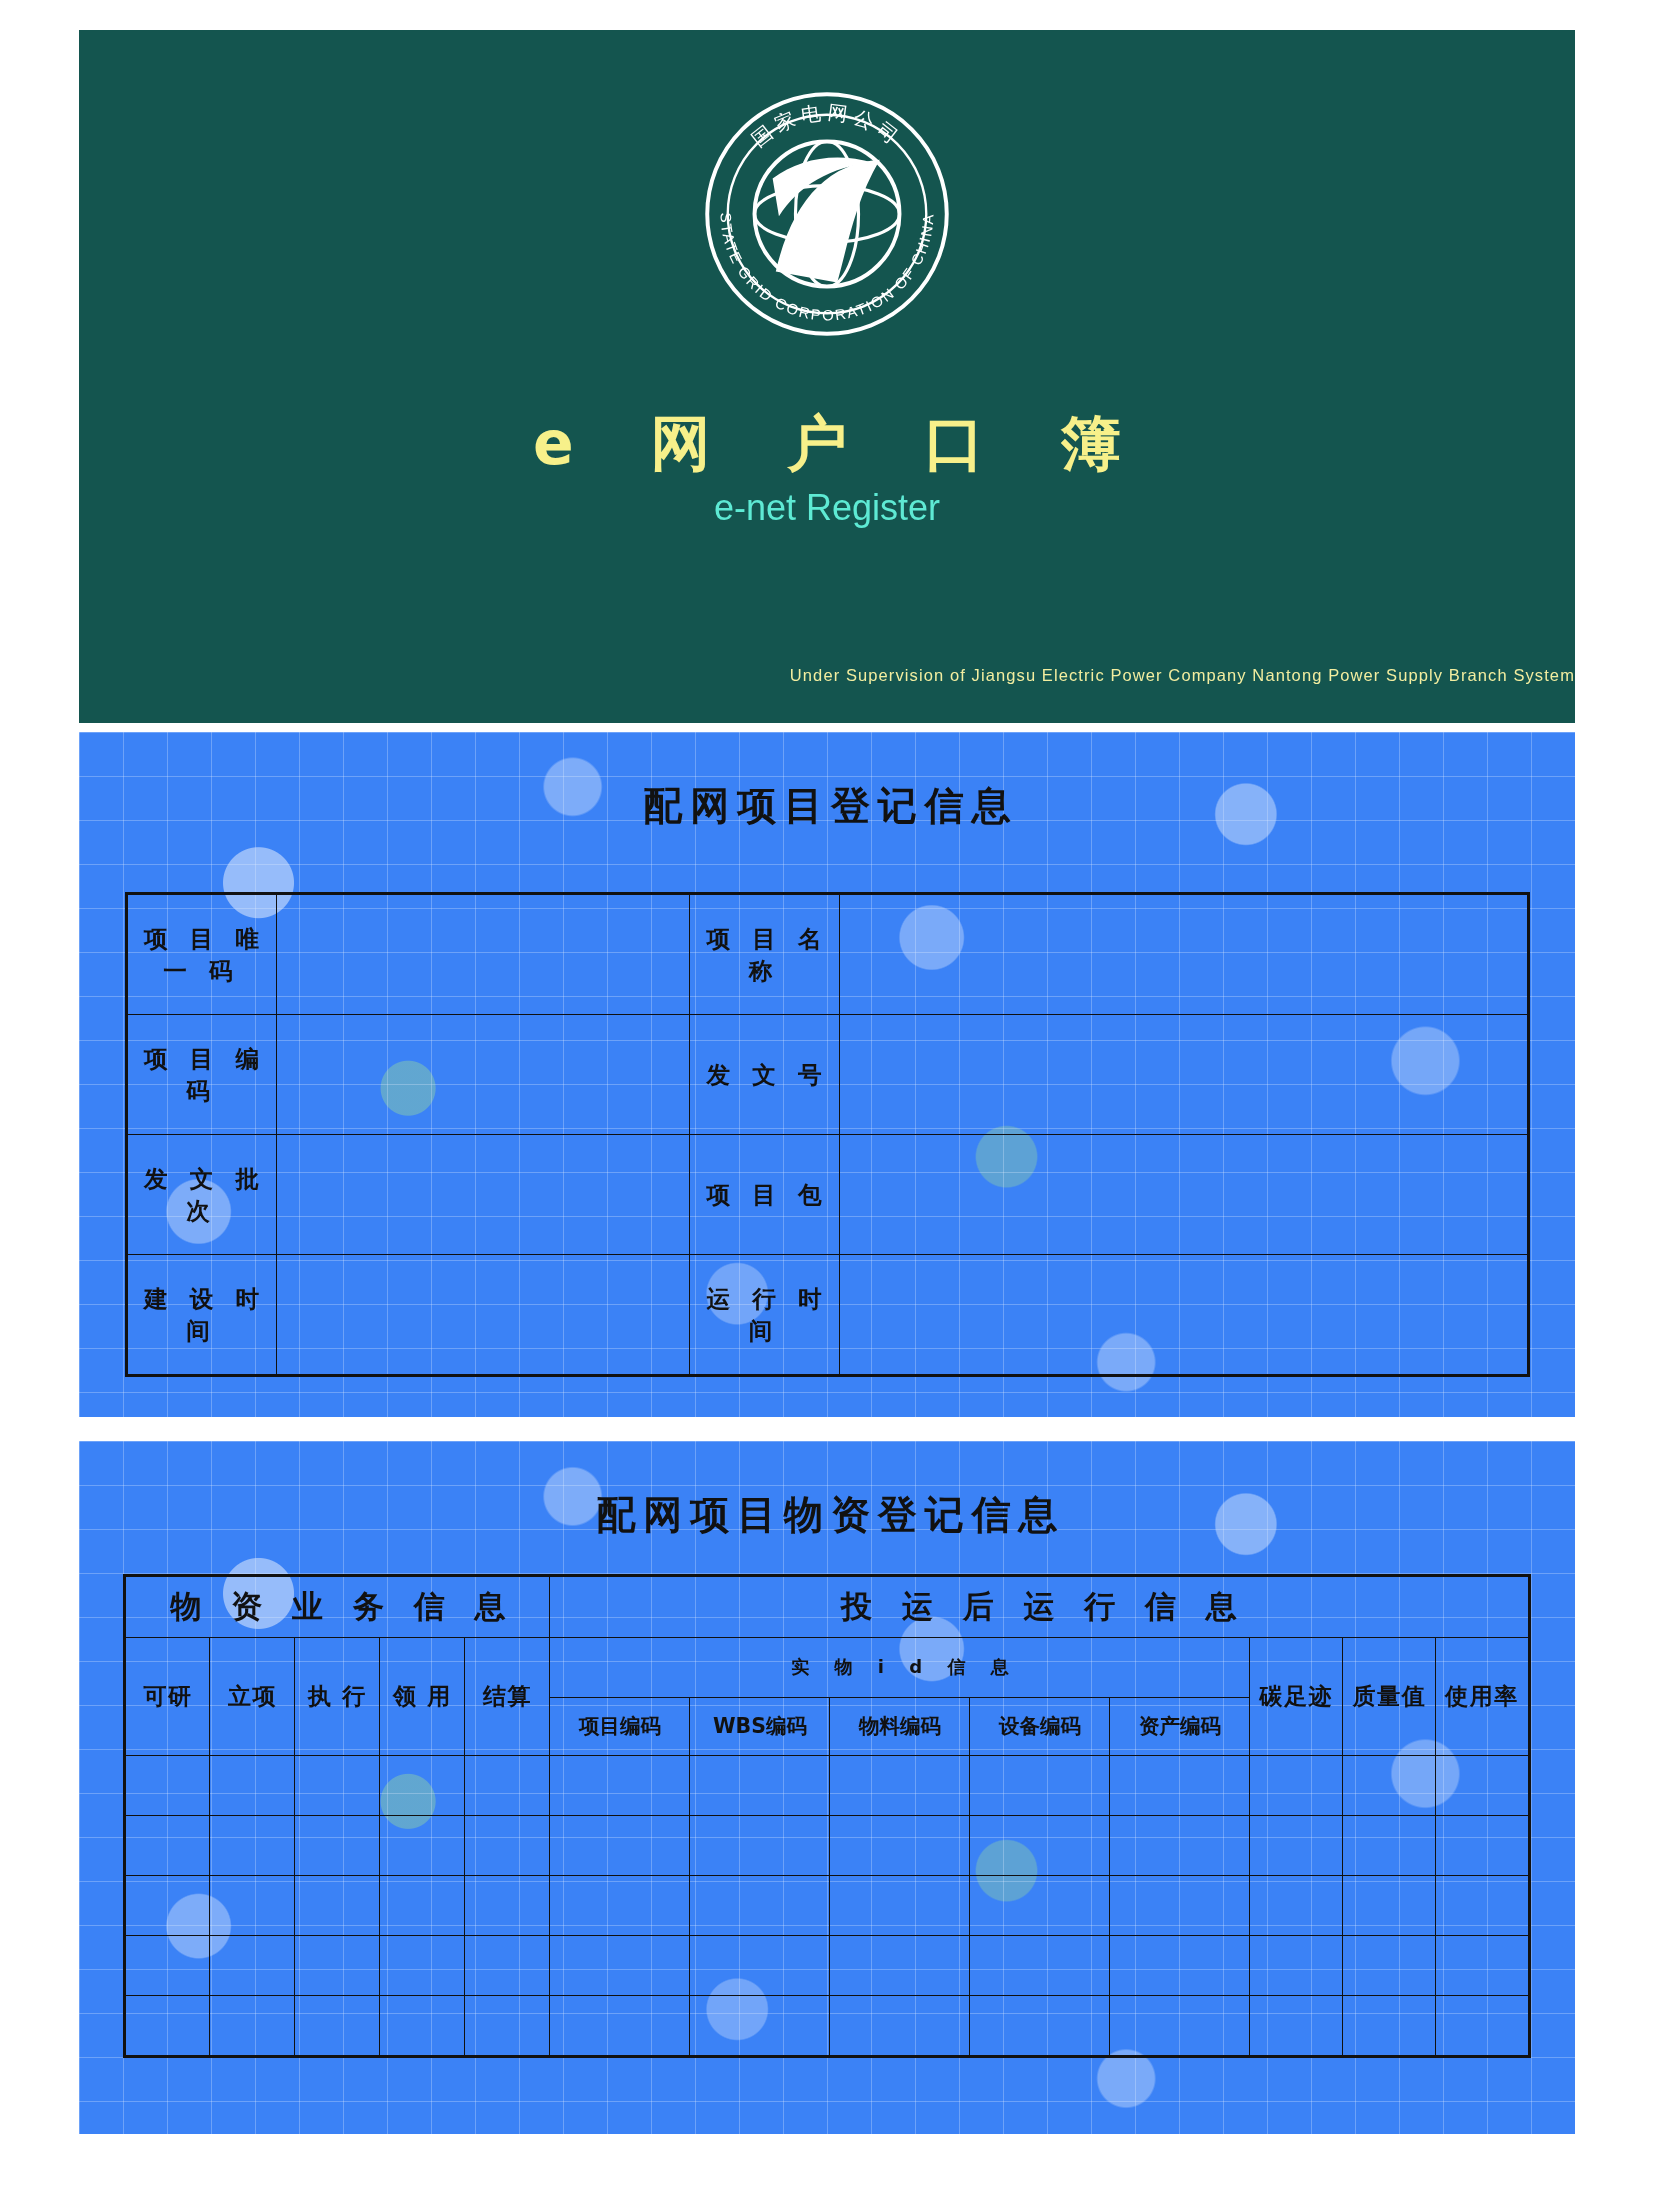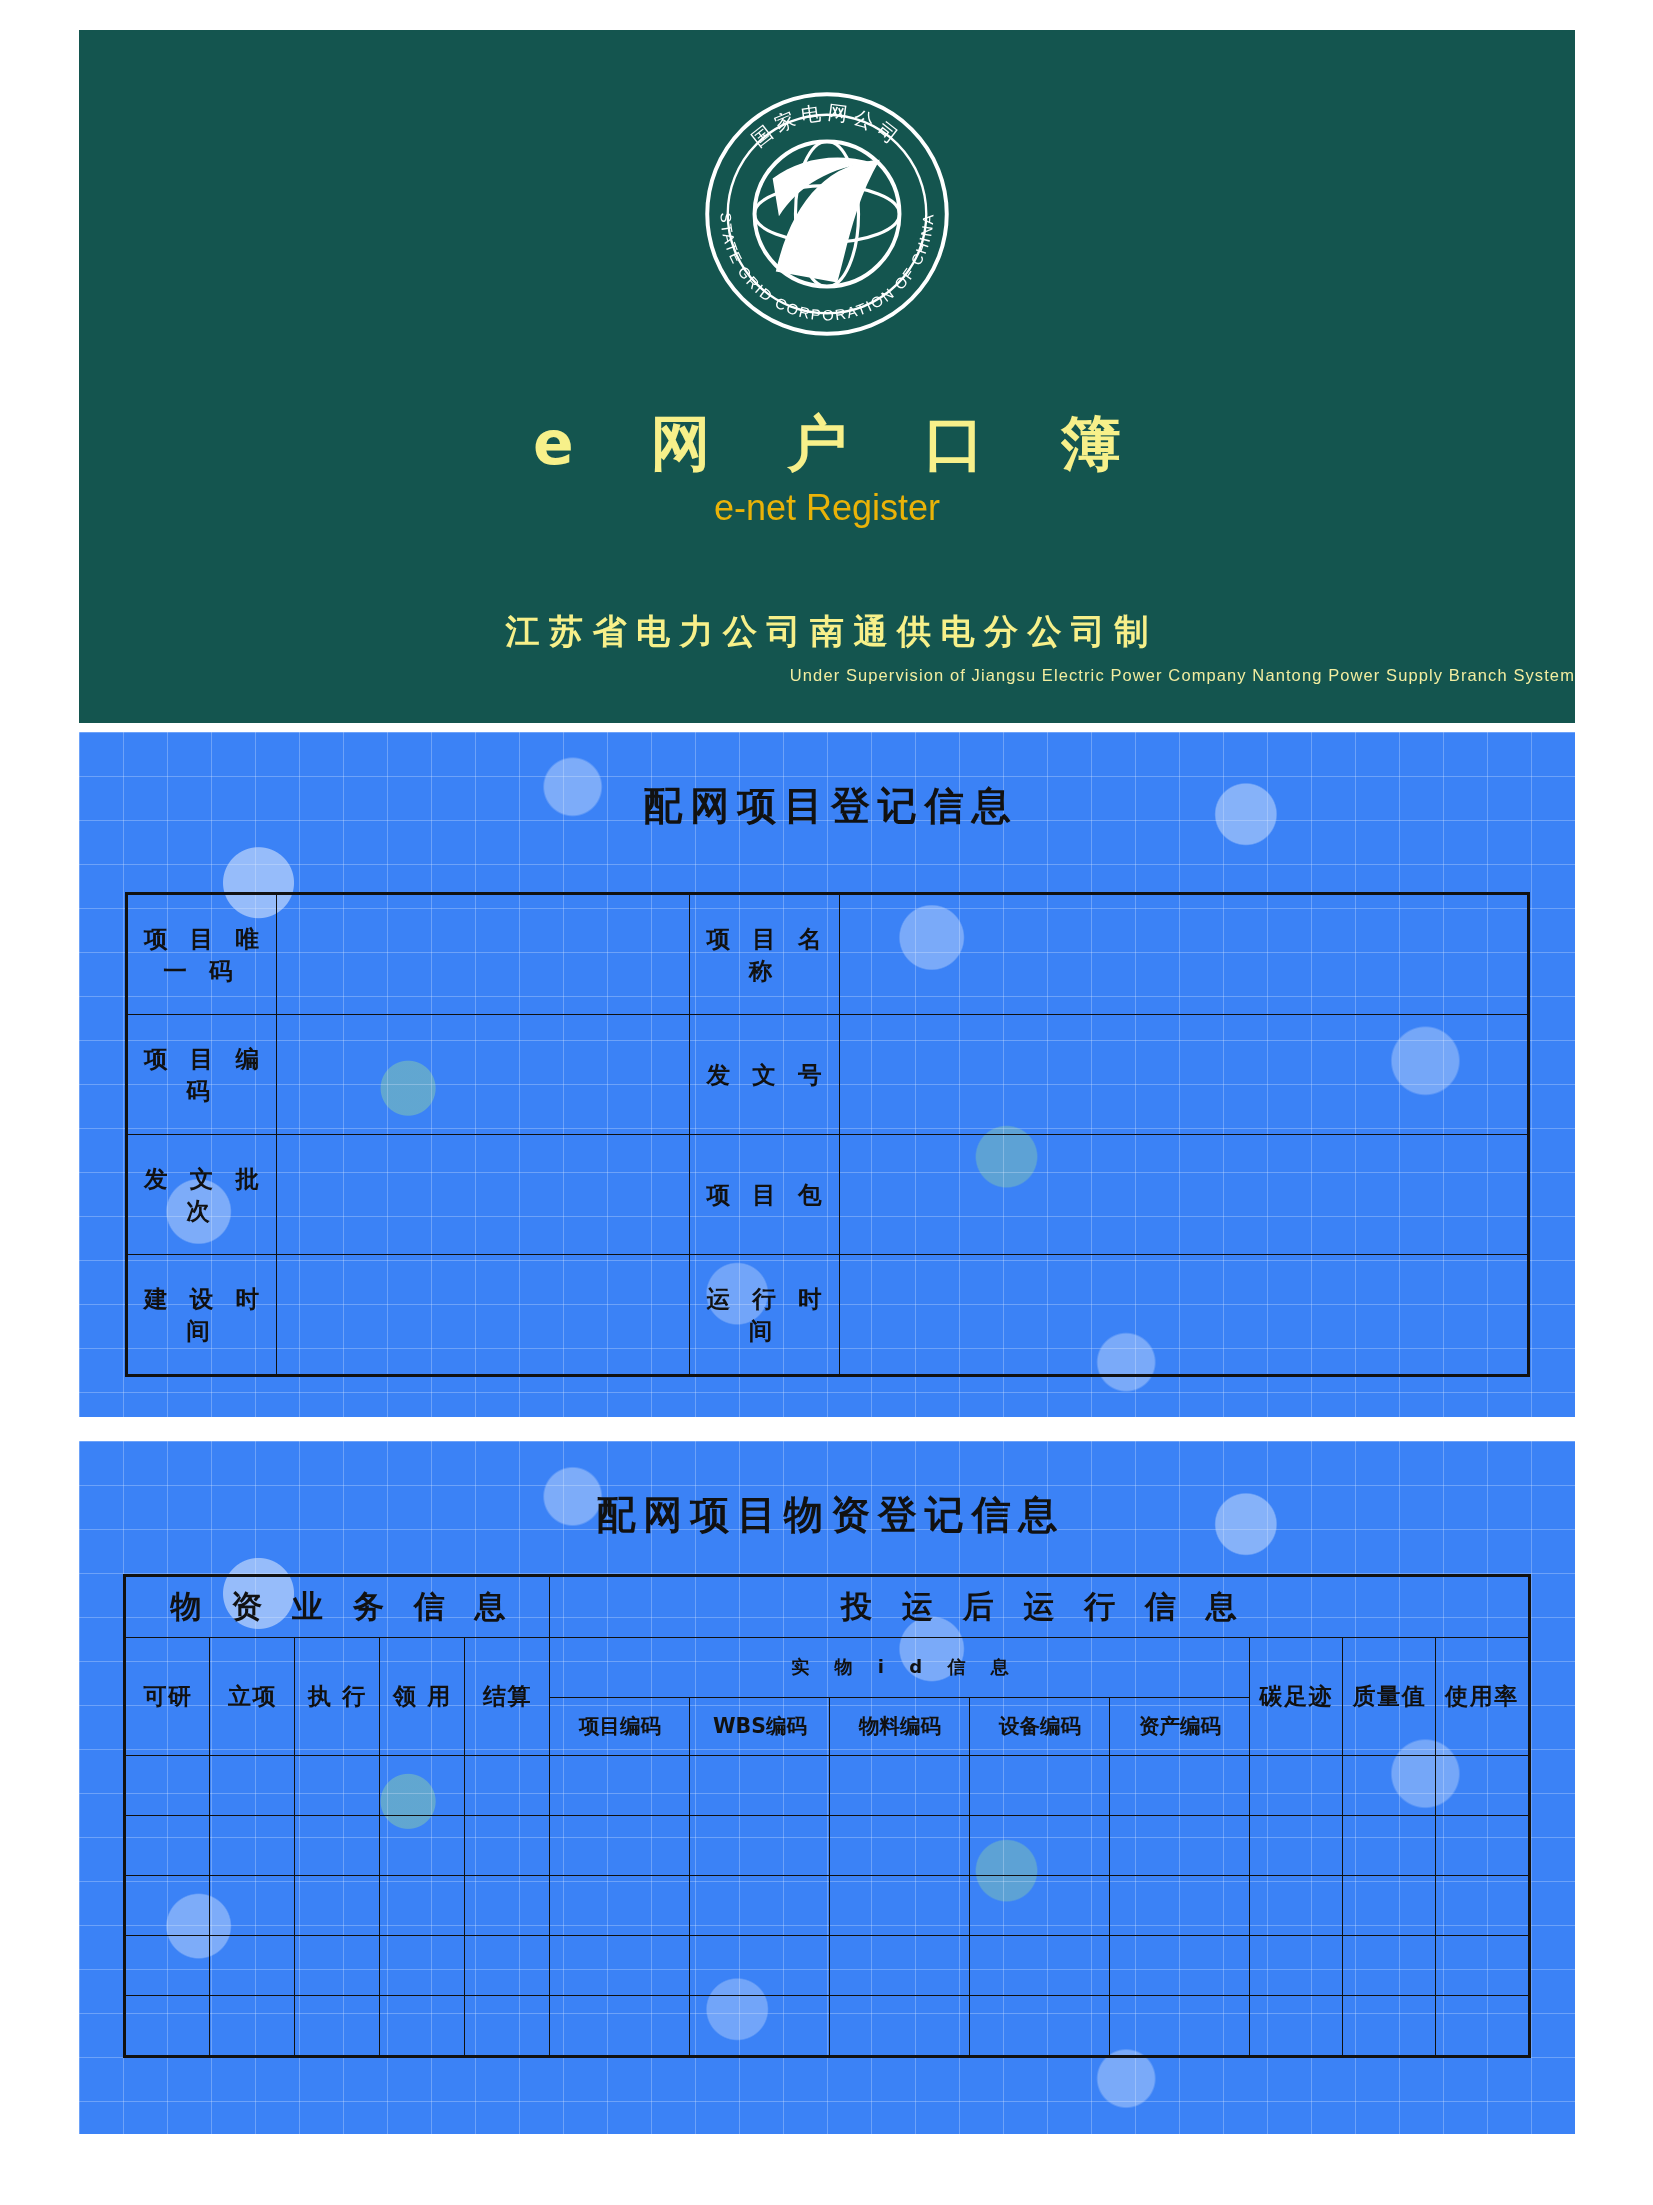--- a/index.html
+++ b/index.html
@@ -48,21 +48,21 @@
     letter-spacing: 28px;
     text-indent: 28px;
     font-family: "DejaVu Sans", sans-serif;
   }
   .cover-title-en {
     position: absolute;
     left: 0;
     right: 0;
     top: 457px;
     text-align: center;
-    color: #eab308;
+    color: #5eead4;
     font-size: 36px;
     font-family: "Liberation Sans", sans-serif;
   }
 
   .cover-sub-cn {
     position: absolute;
     left: 0;
     right: 0;
     top: 579px;
     text-align: center;
@@ -223,21 +223,20 @@
         <textPath href="#arcTop" startOffset="50%" text-anchor="middle">国家电网公司</textPath>
       </text>
       <text font-family="Liberation Sans, sans-serif" font-size="19" fill="#ffffff" letter-spacing="2.4">
         <textPath href="#arcBottom" startOffset="50%" text-anchor="middle">STATE GRID CORPORATION OF CHINA</textPath>
       </text>
     </svg>
   </div>
 
   <div class="cover-title-cn">e 网 户 口 簿</div>
   <div class="cover-title-en">e-net Register</div>
-  <div class="cover-sub-cn">江苏省电力公司南通供电分公司制</div>
   <div class="cover-sub-en">Under Supervision of Jiangsu Electric Power Company Nantong Power Supply Branch System</div>
 </div>
 
 <div class="panel" id="panel-project">
   <div class="panel-title">配网项目登记信息</div>
 
   <table class="grid outer" id="project-table">
     <colgroup>
       <col style="width:150px">
       <col style="width:413px">

